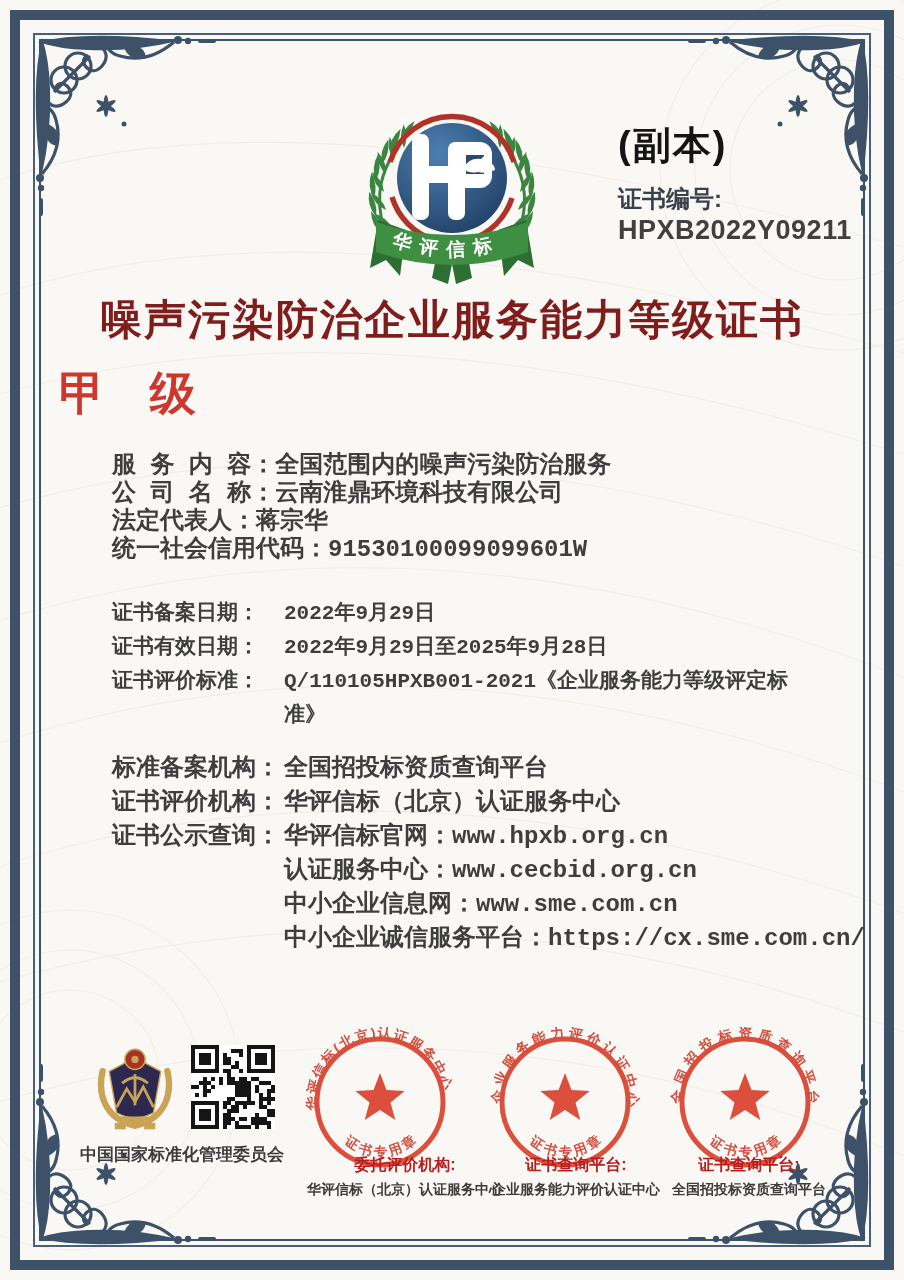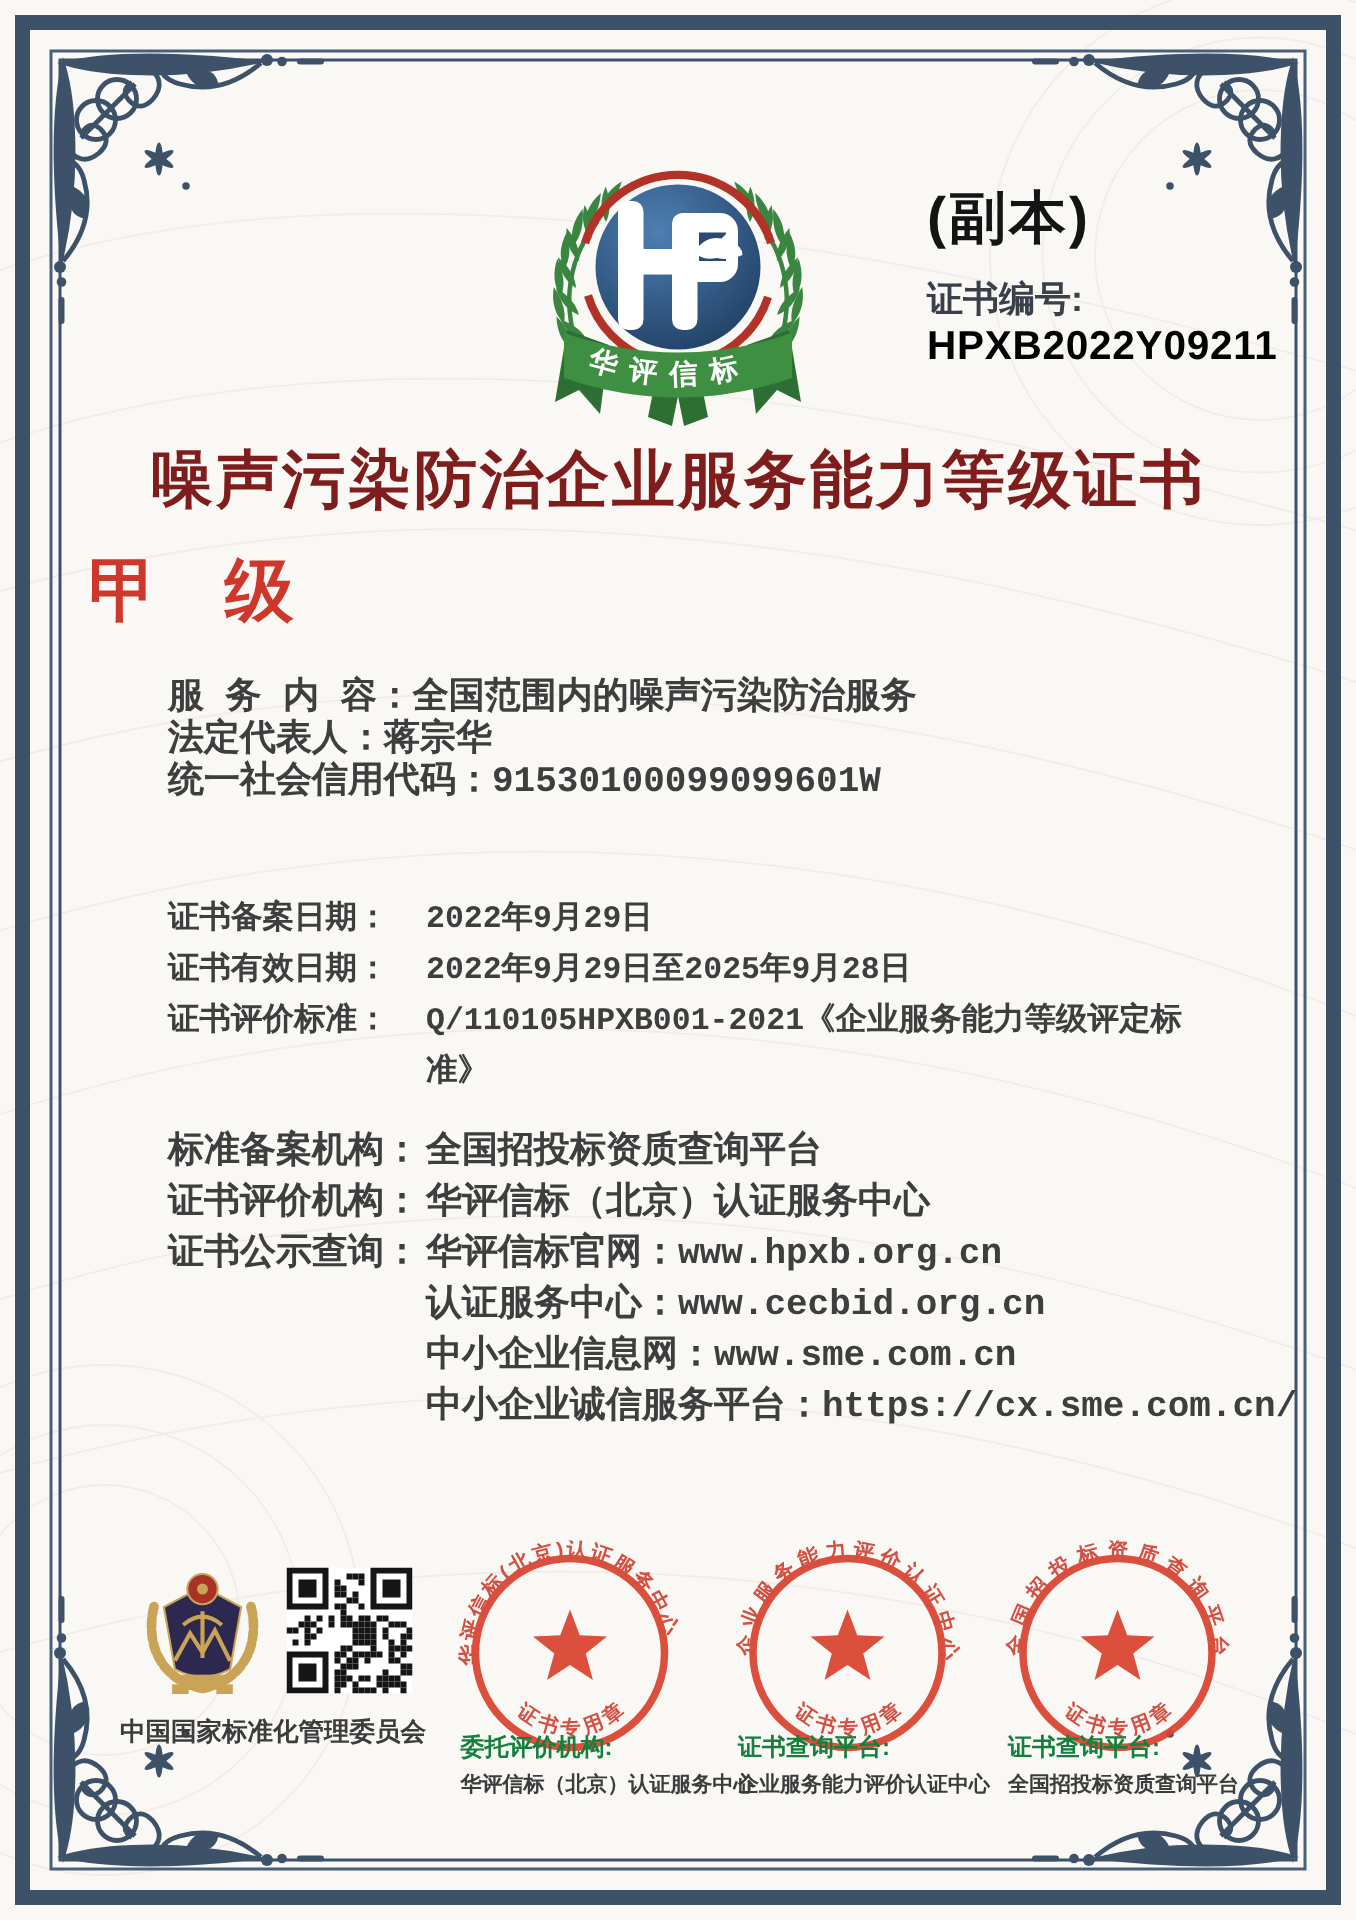--- a/index.html
+++ b/index.html
@@ -18,21 +18,21 @@
   .corner.tr { top:28px; right:28px; transform:scaleX(-1); }
   .corner.bl { bottom:28px; left:28px; transform:scaleY(-1); }
   .corner.br { bottom:28px; right:28px; transform:scale(-1,-1); }
 
   .content { position:absolute; inset:45px; z-index:3; }
 
   
   .logo { position:absolute; left:302px; top:47px; width:210px; height:198px; }
   .copy-label { position:absolute; left:573px; top:75px; font-size:38px; font-weight:800; color:#141414; letter-spacing:2px; }
   .certno-label { position:absolute; left:573px; top:138px; font-size:24px; font-weight:700; color:#39404a;text-align:center; }
-  .certno-value { position:absolute; left:573px; top:170px; font-size:27px; font-weight:800; color:#000000; letter-spacing:0.5px; }
+  .certno-value { position:absolute; left:573px; top:170px; font-size:27px; font-weight:800; color:#404040; letter-spacing:0.5px; }
 
   .title { position:absolute; top:247px; left:0; right:0; text-align:center;
            font-size:42px; font-weight:900; color:#7f1d1d; letter-spacing:2px; }
   .grade { position:absolute; top:318px; left:14px; right:0; text-align:left;
            font-size:46px; font-weight:900; color:#ce372b; letter-spacing:16px; }
 
   
   .block { position:absolute; left:67px; color:#3e3e3e; font-weight:700;font-family:Liberation Mono, monospace; }
   .block-1 { top:407px; font-size:24px; line-height:28px; }
   .block-2 { top:552px; font-size:21px; line-height:34px; }
@@ -48,21 +48,21 @@
   .authority { position:absolute; left:18px; top:18px; width:238px; text-align:center; }
   .authority .imgs { display:flex; justify-content:center; align-items:center; gap:10px; }
   .authority-caption { margin-top:10px; font-size:17px; font-weight:700; color:#3c3c3c; white-space:nowrap; }
 
   .seal-group { position:absolute; width:190px; height:190px; }
   .seal-group.s0 { left:240px; top:0; }
   .seal-group.s1 { left:425px; top:0; }
   .seal-group.s2 { left:605px; top:0; }
   .seal-svg { position:absolute; left:20px; top:4px; width:150px; height:150px; opacity:0.93; }
   .seal-caption { position:absolute; left:22px; bottom:14px; white-space:nowrap; z-index:4; }
-  .seal-caption .l1 { font-size:16px; font-weight:800; color:#15803d; }
+  .seal-caption .l1 { font-size:16px; font-weight:800; color:#b91c1c;text-align:center; }
   .seal-caption .l2 { font-size:14px; font-weight:600; color:#3c3c3c; margin-top:5px; }
   .seal-ring-text { font-size:14px; font-weight:700; fill:#cf4334; }
   .seal-bottom-text { font-size:13.5px; font-weight:700; fill:#cf4334; letter-spacing:3px; }
 </style>
 </head>
 <body>
 
 <div class="page">
 
   <svg class="texture" viewBox="0 0 904 1280">
@@ -195,20 +195,24 @@
     <div class="certno-label">证书编号:</div>
     <div class="certno-value">HPXB2022Y09211</div>
 
     <div class="title">噪声污染防治企业服务能力等级证书</div>
     <div class="grade">甲 级</div>
 
     <div class="block block-1">
       <div class="row">
         <span class="lbl">服 务 内 容：</span>
         <span class="val">全国范围内的噪声污染防治服务</span>
+      </div>
+      <div class="row">
+        <span class="lbl">公 司 名 称：</span>
+        <span class="val">云南淮鼎环境科技有限公司</span>
       </div>
       <div class="row">
         <span class="lbl">法定代表人：</span>
         <span class="val">蒋宗华</span>
       </div>
       <div class="row">
         <span class="lbl">统一社会信用代码：</span>
         <span class="val">91530100099099601W</span>
       </div>
     </div>

